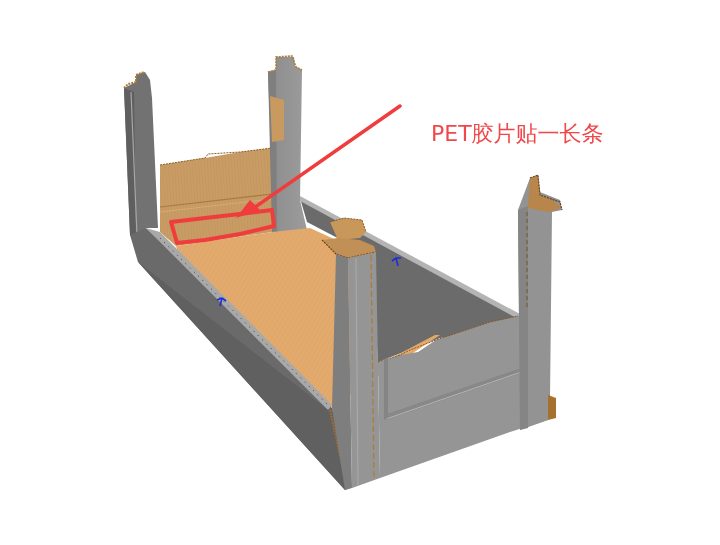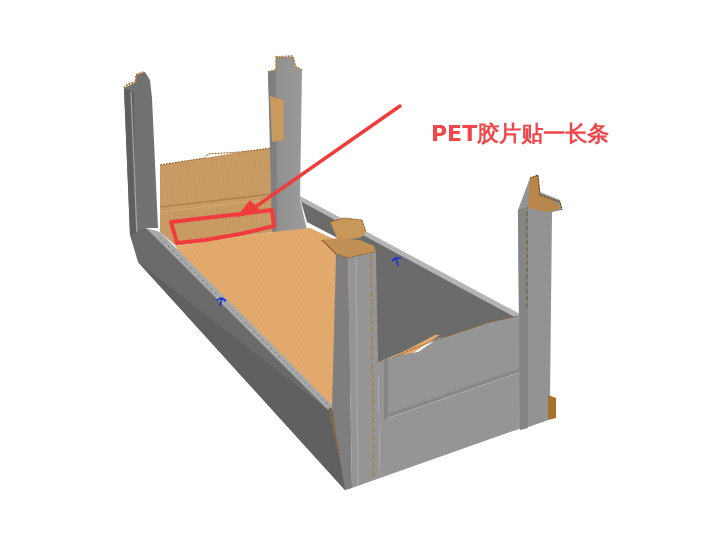--- a/index.html
+++ b/index.html
@@ -2,21 +2,21 @@
 <html><head>
   <meta charset="utf-8">
   <style>
     html, body { margin: 0; padding: 0; background: #ffffff; }
     body { width: 720px; height: 545px; position: relative; overflow: hidden; font-family: "DejaVu Sans", sans-serif; }
     #scene { position: absolute; left: 0; top: 0; width: 720px; height: 545px; }
     .annotation-label {
       position: absolute; left: 431px; top: 119px;
       font-family: "DejaVu Sans", sans-serif;
       font-size: 22px; line-height: 30px;
-      color: #f0484a; white-space: nowrap; letter-spacing: 0px; font-weight: bold;
+      color: #f0484a; white-space: nowrap; letter-spacing: 0px;
     }
   </style>
 </head>
 <body>
 
 <svg id="scene" viewBox="0 0 720 545" xmlns="http://www.w3.org/2000/svg">
   <defs>
     <pattern id="corrugate" width="3" height="6" patternUnits="userSpaceOnUse" patternTransform="rotate(-4)">
       <rect width="3" height="6" fill="#c89c64"></rect>
       <line x1="0" y1="0" x2="0" y2="6" stroke="#b98a52" stroke-width="0.6"></line>

